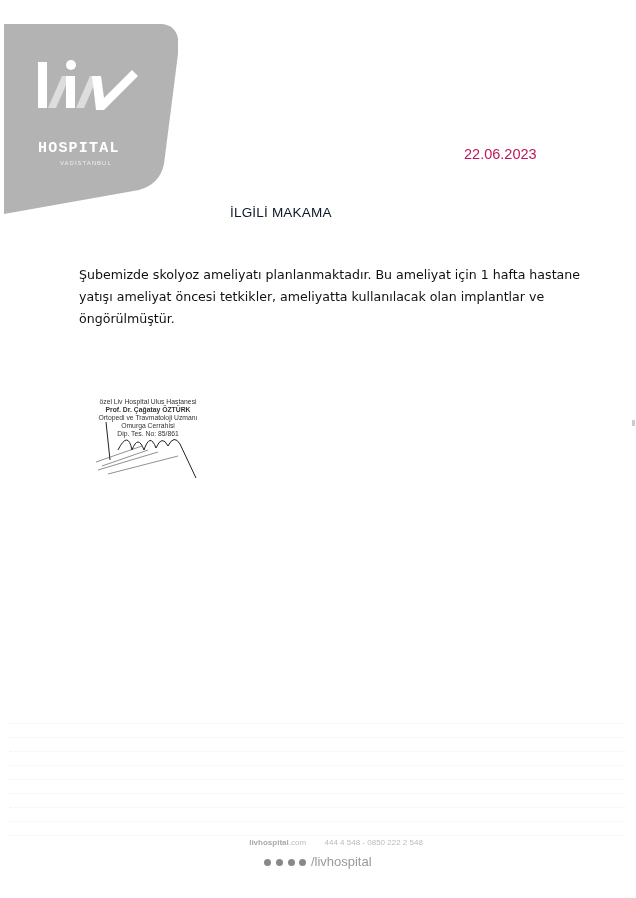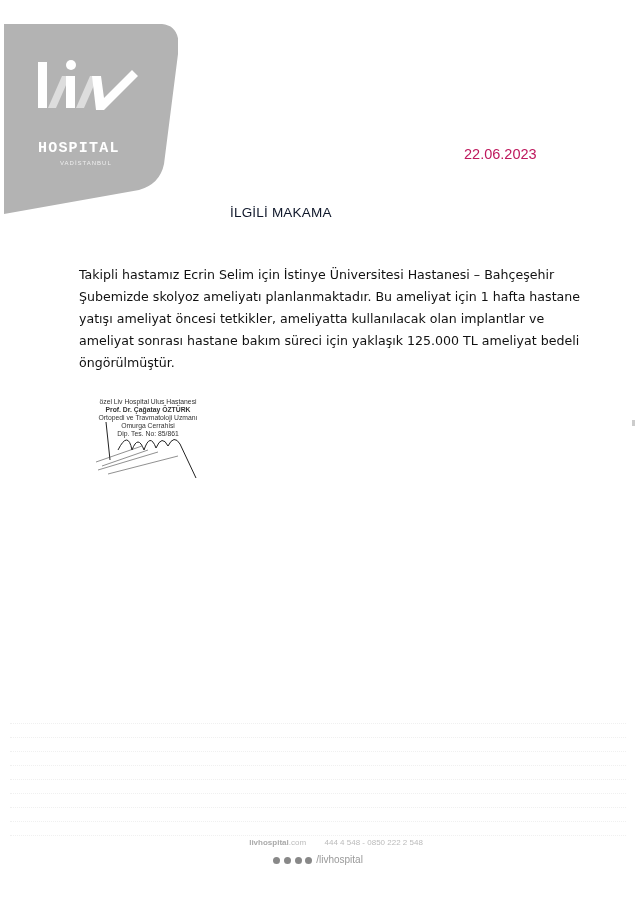--- a/index.html
+++ b/index.html
@@ -18,21 +18,21 @@
   .body-text span { display:block; white-space:nowrap; }
   .stamp { position:absolute; left:78px; top:398px; width:140px; font-family:"Liberation Sans", sans-serif;
            font-size:6.8px; line-height:8px; color:#333; text-align:center; }
   .stamp span { display:block; }
   .signature { position:absolute; left:88px; top:420px; }
   .footer { position:absolute; left:0; top:838px; width:576px; text-align:center; font-family:"Liberation Sans", sans-serif;
             font-size:8px; color:#bbb;margin-left:48px; }
   .footer .site b { color:#aaa; font-weight:bold; }
   .footer .sep { display:inline-block; width:14px; }
   .social { position:absolute; left:0; top:854px; width:636px; text-align:center; font-family:"Liberation Sans", sans-serif;
-            font-size:10px; color:#999; }
+            font-size:13px; color:#999; }
   .social .ic { display:inline-block; width:7px; height:7px; border-radius:50%; background:#888; margin-right:1px; vertical-align:middle; }
   .faint-pattern { position:absolute; left:0; top:710px; width:636px; height:140px; opacity:0.12; }
   .faint-pattern div { height:13px; border-bottom:1px dotted #888; margin:0 10px; }
   .margin-mark { position:absolute; left:632px; top:420px; width:3px; height:6px; background:#ccc; }
 </style>
 </head>
 <body>
 
 <div class="logo-panel">
   <svg width="174" height="190" viewBox="0 0 174 190">
@@ -47,24 +47,22 @@
   </svg>
   <div class="logo-word">HOSPITAL</div>
   <div class="logo-sub">VADİSTANBUL</div>
 </div>
 
 <div class="date">22.06.2023</div>
 
 <div class="title">İLGİLİ MAKAMA</div>
 
 <div class="body-text">
-  <span>Takipli hastamız Ecrin Selim için İstinye Üniversitesi Hastanesi – Bahçeşehir</span>
   <span>Şubemizde skolyoz ameliyatı planlanmaktadır. Bu ameliyat için 1 hafta hastane</span>
   <span>yatışı ameliyat öncesi tetkikler, ameliyatta kullanılacak olan implantlar ve</span>
-  <span>ameliyat sonrası hastane bakım süreci için yaklaşık 125.000 TL ameliyat bedeli</span>
   <span>öngörülmüştür.</span>
 </div>
 
 <div class="stamp">
   <span>özel Liv Hospital Ulus Hastanesi</span>
   <span style="font-weight:bold;">Prof. Dr. Çağatay ÖZTÜRK</span>
   <span>Ortopedi ve Travmatoloji Uzmanı</span>
   <span>Omurga Cerrahisi</span>
   <span>Dip. Tes. No: 85/861</span>
 </div>

